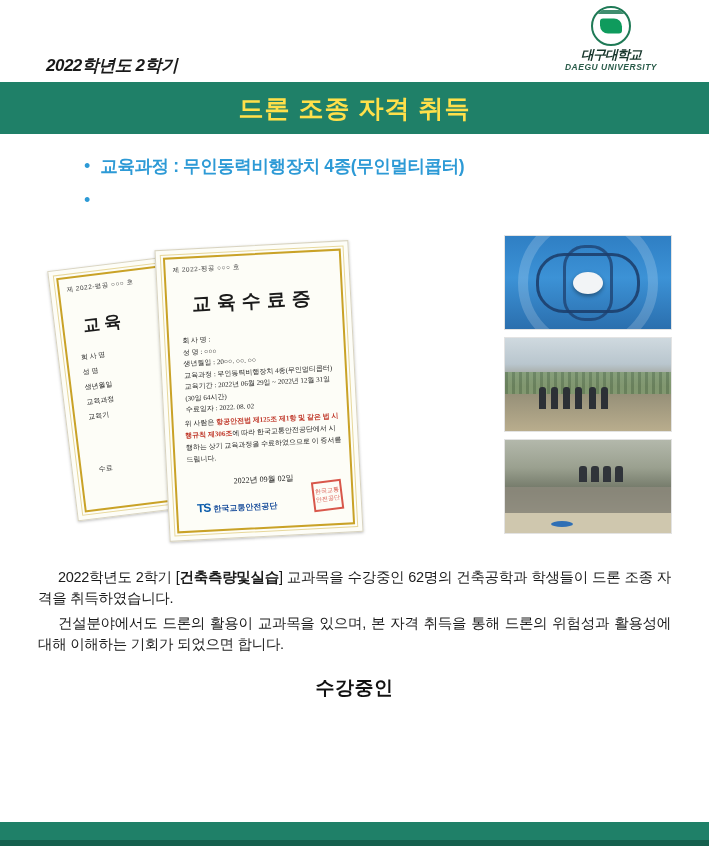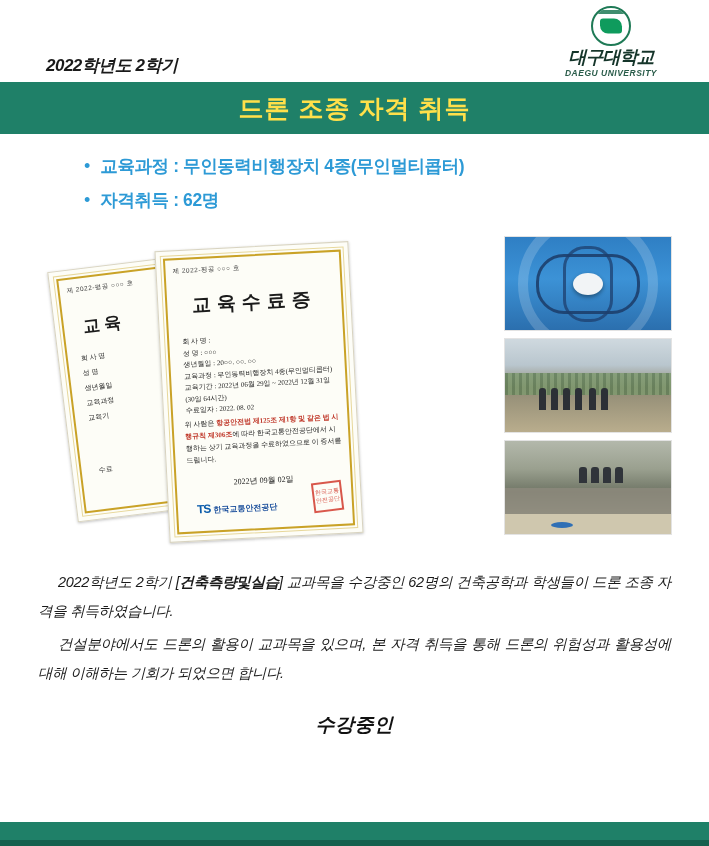--- a/index.html
+++ b/index.html
@@ -67,21 +67,21 @@
     position: absolute;
     left: 4px;
     right: 4px;
     top: 2px;
     height: 4px;
     border-radius: 2px;
     background: #1f7a56;
     opacity: 0.85;
   }
   .logo-kr {
-    font-size: 18px;
+    font-size: 13px;
     font-weight: bold;
     color: #15352a;
     letter-spacing: -1px;
     line-height: 1.1;
   }
   .logo-en {
     font-size: 8.5px;
     font-weight: bold;
     color: #2a5c4a;
     letter-spacing: 0.5px;
@@ -392,25 +392,24 @@
     height: 6px;
     border-radius: 50%;
     background: #2f6fb5;
     bottom: 6px;
   }
 
   
   .body-text {
     margin: 14px 38px 0 38px;
     font-size: 14.5px;
-    line-height: 29px;
+    line-height: 21px;
     color: #1a1a1a;
     text-align: justify;
     letter-spacing: -0.3px;
-    font-style: italic;
   }
   .body-text p {
     margin: 0 0 4px 0;
     text-indent: 20px;
   }
   .body-text .strong {
     font-weight: bold;
   }
 
   .dept {
@@ -461,21 +460,20 @@
     <h1>드론 조종 자격 취득</h1>
   </div>
 
   <div class="bullets">
     <div class="bullet-row">
       <span class="bullet-dot">•</span>
       <span class="bullet-text">교육과정 : 무인동력비행장치 4종(무인멀티콥터)</span>
     </div>
     <div class="bullet-row">
       <span class="bullet-dot">•</span>
-      <span class="bullet-text">자격취득 : 62명</span>
     </div>
   </div>
 
   <div class="media">
 
     <div class="cert-wrap">
 
       <div class="cert cert-back">
         <div class="cert-inner"></div>
         <div class="cert-no">제 2022-평공 ○○○ 호</div>

